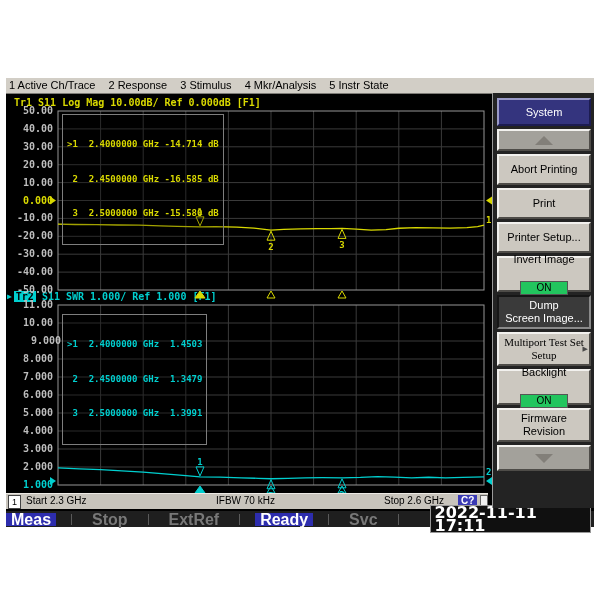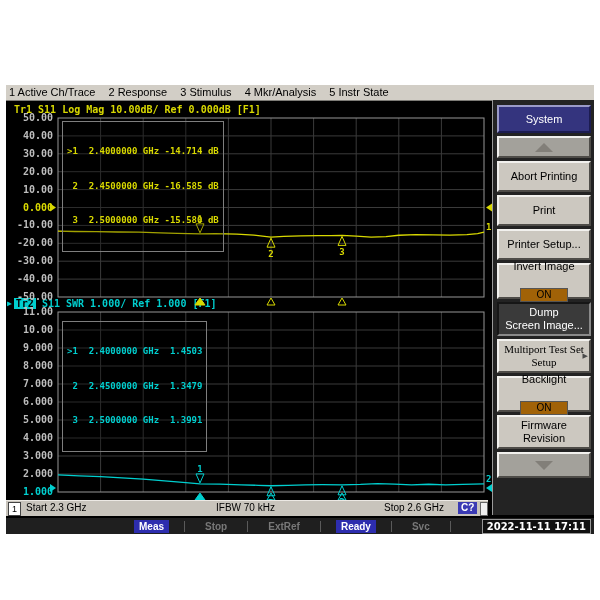--- a/index.html
+++ b/index.html
@@ -1,18 +1,18 @@
 <!DOCTYPE html>
 <html><head>
 <meta charset="utf-8">
 <style>
   html,body{margin:0;padding:0;background:#fff;}
   .page{position:relative;width:600px;height:600px;background:#ffffff;overflow:hidden;
         font-family:"Liberation Sans",sans-serif;}
-  .screen{position:absolute;left:6px;top:85px;width:588px;height:449px;background:#000;}
+  .screen{position:absolute;left:6px;top:78px;width:588px;height:449px;background:#000;}
 
   
   .menubar{position:absolute;left:0;top:0;width:100%;height:15px;background:#d2cec6;
            border-bottom:1px solid #7d7b76;font-size:11px;color:#000;line-height:15px;white-space:nowrap;}
   .mi{display:inline-block;margin-left:10px;cursor:default;}
   .mi:first-child{margin-left:3px;}
 
   
   .trhdr{position:absolute;font:bold 10px "DejaVu Sans Mono",monospace;white-space:pre;}
   .tr1hdr{left:8px;top:19px;color:#d9d900;}
@@ -40,42 +40,42 @@
   .chbox{left:2px;width:11px;height:12px;background:#fff;border:1px solid #444;
          text-align:center;font-size:9px;}
   .startlbl{left:20px;}
   .ifbwlbl{left:210px;}
   .stoplbl{left:378px;}
   .cbadge{left:452px;background:#3a3ab4;color:#fff;padding:0 3px;font-weight:bold;}
   .cornerbox{left:474px;width:6px;height:12px;background:#efefef;border:1px solid #666;}
 
   
   .statusbar{position:absolute;left:0;top:433px;width:588px;height:16px;background:#1f1f1f;
-             display:flex;justify-content:flex-end;align-items:center;font-size:10px;font-weight:bold;gap:15px;}
+             display:flex;justify-content:flex-end;align-items:center;font-size:16px;font-weight:bold;gap:15px;}
   .sseg{padding:0 5px;line-height:13px;}
   .sseg.on{background:#2d2dae;color:#fff;}
   .sseg.off{color:#787878;}
   .ssep{width:1px;height:11px;background:#5a5a5a;}
   .clock{border:1px solid #989898;background:#101010;color:#fff;padding:0 4px;
          margin:0 3px 0 16px;line-height:13px;font-family:"DejaVu Sans",sans-serif;}
 
   
   .sidebar{position:absolute;left:486px;top:15px;width:102px;height:415px;background:#232323;
            border-left:1px solid #9a9a9a;box-sizing:border-box;padding:2px 3px 0 4px;}
   .sk{position:relative;margin-top:3px;background:#ccc8c0;color:#000;
       border:2px solid;border-color:#f2f1ee #4e4c48 #4e4c48 #f2f1ee;
       font-size:11px;line-height:13px;display:flex;flex-direction:column;align-items:center;
       justify-content:center;text-align:center;box-sizing:border-box;cursor:default;}
   .sk-title{height:28px;background:#34347e;color:#fff;border-color:#9a9ac8 #1c1c50 #1c1c50 #9a9ac8;}
   .sk-gray{background:#a3a19b;}
   .sk-up{height:22px;}
   .sk-down{height:26px;}
   .h31{height:31px;} .h33{height:34px;font-family:Liberation Serif, serif;} .h34{height:34px;} .h36{height:36px;}
   .sk-pressed{background:#3a3a3a;color:#fff;border-color:#161616 #8a8a8a #8a8a8a #161616;}
-  .onbox{display:block;background:#a16207;border:1px solid #555;width:46px;margin:15px auto 0;
+  .onbox{display:block;background:#22c55e;border:1px solid #555;width:46px;margin:15px auto 0;
          font-size:10px;line-height:12px;color:#000;}
   .tri-up{width:0;height:0;border-left:9px solid transparent;border-right:9px solid transparent;
           border-bottom:9px solid #827f79;}
   .tri-down{width:0;height:0;border-left:9px solid transparent;border-right:9px solid transparent;
             border-top:9px solid #827f79;}
   .sk-sub{position:absolute;right:1px;top:50%;transform:translateY(-50%);font-size:7px;color:#4a4a4a;}
 </style>
 </head>
 <body>
 
@@ -236,21 +236,21 @@
       <div class="ylab" style="top: 80.7px;">20.00</div>
       <div class="ylab" style="top: 98.6px;">10.00</div>
       <div class="ylab accent" style="top: 116.5px; color: rgb(217, 217, 0);">0.000</div>
       <div class="ylab" style="top: 134.4px;">-10.00</div>
       <div class="ylab" style="top: 152.3px;">-20.00</div>
       <div class="ylab" style="top: 170.2px;">-30.00</div>
       <div class="ylab" style="top: 188.1px;">-40.00</div>
       <div class="ylab" style="top: 206px;">-50.00</div>
       <div class="ylab" style="top: 221px;">11.00</div>
       <div class="ylab" style="top: 239px;">10.00</div>
-      <div class="ylab" style="top: 257px;">9.000</div>
+      <div class="ylab" style="top: 257px; padding-left: 8px;">9.000</div>
       <div class="ylab" style="top: 275px;">8.000</div>
       <div class="ylab" style="top: 293px;">7.000</div>
       <div class="ylab" style="top: 311px;">6.000</div>
       <div class="ylab" style="top: 329px;">5.000</div>
       <div class="ylab" style="top: 347px;">4.000</div>
       <div class="ylab" style="top: 365px;">3.000</div>
       <div class="ylab" style="top: 383px;">2.000</div>
       <div class="ylab accent" style="top: 401px; color: rgb(0, 207, 207);">1.000</div>
     </div>
 </div>

